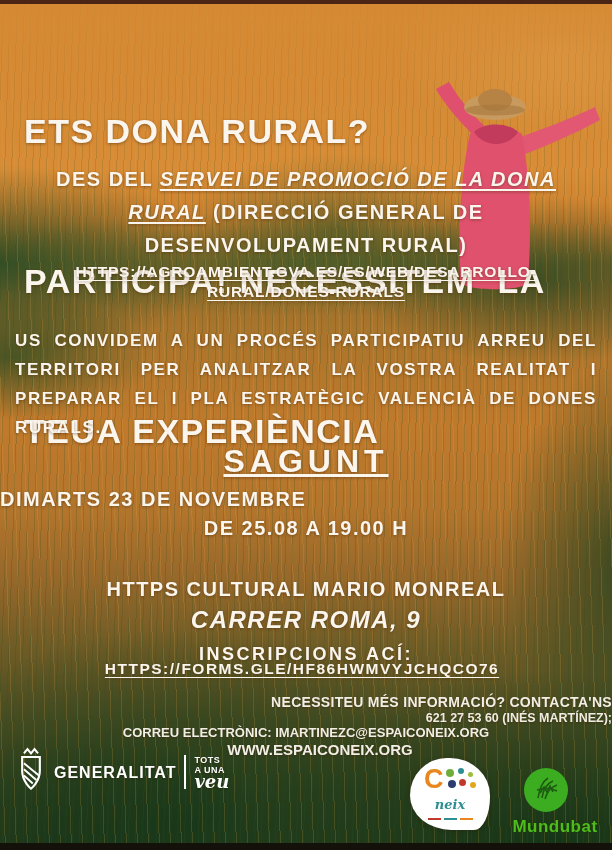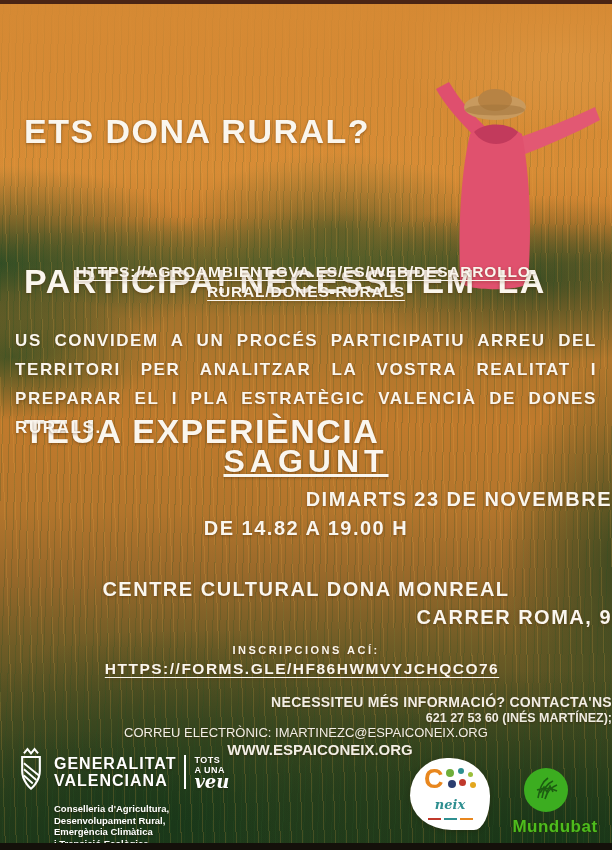--- a/index.html
+++ b/index.html
@@ -49,32 +49,32 @@
             letter-spacing:1.5px;white-space:pre-wrap;}
   .headline span{display:block;}
   .intro{left:30px;top:163px;right:30px;text-align:center;font-size:20px;
          line-height:33px;letter-spacing:1.5px;}
   .intro .service{font-style:italic;text-decoration:underline;text-underline-offset:3px;}
   .url1{left:20px;top:262px;right:20px;text-align:center;font-size:15.5px;
         line-height:20px;letter-spacing:.8px;text-decoration:underline;text-underline-offset:3px;}
   .para{left:15px;top:326px;right:15px;font-size:17px;line-height:29px;
         letter-spacing:1.6px;word-spacing:3px;text-align:justify;}
   .city{left:0;top:443px;right:0;text-align:center;font-size:32px;letter-spacing:5px;text-decoration:underline;}
-  .date{left:0;top:488px;right:0;text-align:right;font-size:20px;letter-spacing:1.5px;}
+  .date{left:0;top:488px;right:0;text-align:left;font-size:20px;letter-spacing:1.5px;}
   .time{left:0;top:517px;right:0;text-align:center;font-size:20px;letter-spacing:1.5px;}
   .venue{left:0;top:578px;right:0;text-align:center;font-size:20px;letter-spacing:1.5px;}
-  .address{left:0;top:606px;right:0;text-align:right;font-size:20px;letter-spacing:1.5px;}
-  .signup-label{left:0;top:644px;right:0;text-align:center;font-size:11px;letter-spacing:2.5px;}
+  .address{left:0;top:606px;right:0;text-align:center;font-size:24px;letter-spacing:1.5px;font-style:italic;}
+  .signup-label{left:0;top:644px;right:0;text-align:center;font-size:18px;letter-spacing:2.5px;}
   .url2{left:0;top:660px;right:8px;text-align:center;font-size:15.5px;letter-spacing:1.5px;
         text-decoration:underline;text-underline-offset:3px;}
   .c-head{left:0;top:694px;right:0;text-align:right;font-size:14px;font-weight:700;
           letter-spacing:.3px;color:rgba(250,246,238,.96);text-shadow:0 1px 2px rgba(60,30,5,.45);}
   .c-phone{left:0;top:711px;right:0;text-align:right;font-size:12.5px;font-weight:600;
            color:rgba(250,246,238,.94);text-shadow:0 1px 2px rgba(60,30,5,.45);}
-  .c-mail{left:0;top:725px;right:0;text-align:center;font-size:13px;font-weight:400;
+  .c-mail{left:0;top:725px;right:0;text-align:center;font-size:13px;font-weight:700;
           color:rgba(250,246,238,.96);text-shadow:0 1px 2px rgba(60,30,5,.45);}
   .c-web{left:0;top:741px;right:0;text-align:center;font-size:15px;font-weight:700;
          color:rgba(250,246,238,.96);text-shadow:0 1px 2px rgba(60,30,5,.45);padding-left:28px;}
 
   
   .gva{position:absolute;left:16px;top:746px;width:250px;color:#fff;
        text-shadow:0 1px 2px rgba(40,25,5,.5);}
   .gva-top{display:flex;align-items:center;}
   .gva-shield{width:30px;height:52px;flex:0 0 auto;margin-right:8px;}
   .gva-name{font-size:16px;font-weight:800;letter-spacing:1px;line-height:17px;}
@@ -127,61 +127,55 @@
   </svg>
 
   <div class="strip-top"></div>
 
   <div class="txt headline">
     <span>ETS DONA RURAL?</span>
     <span>PARTICIPA! NECESSITEM  LA</span>
     <span>TEUA EXPERIÈNCIA</span>
   </div>
 
+  <div class="txt intro"><span>DES DEL </span><span class="service">SERVEI DE PROMOCIÓ DE LA DONA RURAL</span><span> (DIRECCIÓ GENERAL DE DESENVOLUPAMENT RURAL)</span></div>
   <div class="txt url1">HTTPS://AGROAMBIENT.GVA.ES/ES/WEB/DESARROLLO-RURAL/DONES-RURALS</div>
 
   <div class="txt para">US CONVIDEM A UN PROCÉS PARTICIPATIU ARREU DEL TERRITORI PER ANALITZAR LA VOSTRA REALITAT I PREPARAR EL I PLA ESTRATÈGIC VALENCIÀ DE DONES RURALS.</div>
 
   <div class="txt city">SAGUNT</div>
   <div class="txt date">DIMARTS 23 DE NOVEMBRE</div>
-  <div class="txt time">DE 14.82 A 19.00 H</div>
-  <div class="txt venue">CENTRE CULTURAL DONA MONREAL</div>
+  <div class="txt time">DE 25.08 A 19.00 H</div>
+  <div class="txt venue">HTTPS CULTURAL MARIO MONREAL</div>
   <div class="txt address">CARRER ROMA, 9</div>
 
   <div class="txt signup-label">INSCRIPCIONS ACÍ:</div>
   <div class="txt url2">HTTPS://FORMS.GLE/HF86HWMVYJCHQCO76</div>
 
   <div class="txt c-head">NECESSITEU MÉS INFORMACIÓ? CONTACTA'NS</div>
   <div class="txt c-phone">621 27 53 60 (INÉS MARTÍNEZ);</div>
   <div class="txt c-mail">CORREU ELECTRÒNIC: IMARTINEZC@ESPAICONEIX.ORG</div>
   <div class="txt c-web">WWW.ESPAICONEIX.ORG</div>
 
   <div class="gva">
     <div class="gva-top">
       <svg class="gva-shield" viewBox="0 0 34 58">
         <path d="M9 8 l4 -5 4 5 4 -5 4 5" fill="none" stroke="#fff" stroke-width="2.2"></path>
         <path d="M7 12 h20 v16 c0 12 -10 20 -10 20 s-10 -8 -10 -20 Z" fill="none" stroke="#fff" stroke-width="2.4"></path>
         <path d="M9 26 l14 12 M9 33 l10 9 M9 19 l17 14" stroke="#fff" stroke-width="2.2"></path>
       </svg>
       <div class="gva-name">
         <div>GENERALITAT</div>
-        <div>VALENCIANA</div>
       </div>
       <div class="gva-div"></div>
       <div class="gva-motto">
         <div>TOTS</div>
         <div>A UNA</div>
         <div class="veu">veu</div>
       </div>
-    </div>
-    <div class="gva-dept">
-      <div>Conselleria d'Agricultura,</div>
-      <div>Desenvolupament Rural,</div>
-      <div>Emergència Climàtica</div>
-      <div>i Transició Ecològica</div>
     </div>
   </div>
 
   <div class="coneix">
     <div class="coneix-top">
       <span class="coneix-c">C</span>
       <span class="coneix-dots">
         <span class="d1"></span><span class="d2"></span><span class="d3"></span>
         <span class="d4"></span><span class="d5"></span><span class="d6"></span>
       </span>

